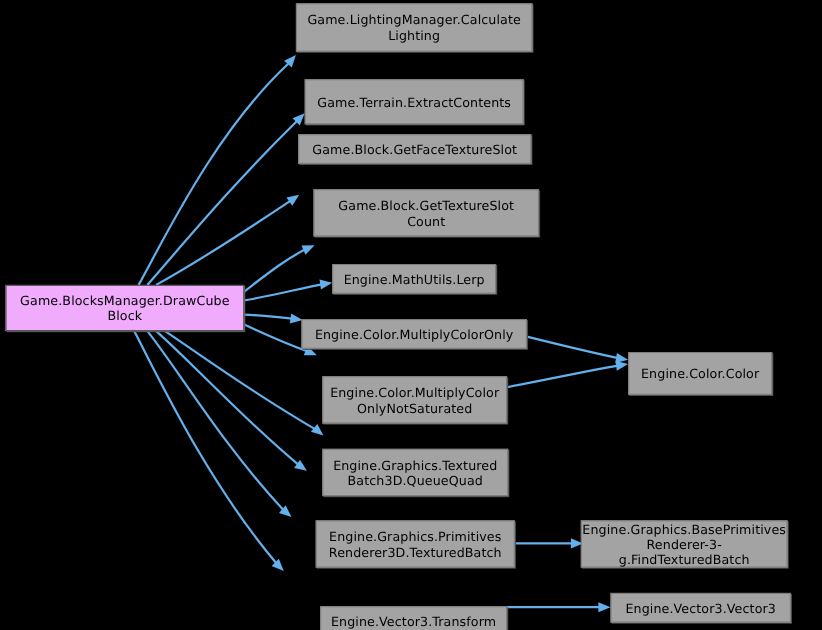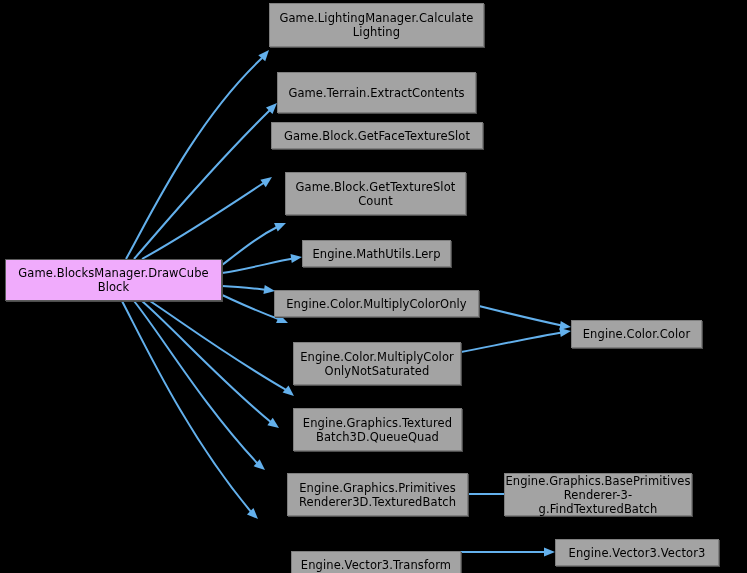--- a/index.html
+++ b/index.html
@@ -129,21 +129,21 @@
   </div>
 
   <div class="node" id="node-n2" style="left:277px; top:72px; width:199px; height:41px;">
     <span class="node-label">Game.Terrain.ExtractContents</span>
   </div>
 
   <div class="node" id="node-n3" style="left:271px; top:122px; width:212px; height:27px;">
     <span class="node-label">Game.Block.GetFaceTextureSlot</span>
   </div>
 
-  <div class="node" id="node-n4" style="left:285px; top:172px; width:181px; height:43px;">
+  <div class="node" id="node-n4" style="left:285px; top:172px; width:205px; height:43px;">
     <span class="node-label">Game.Block.GetTextureSlot
 Count</span>
   </div>
 
   <div class="node" id="node-n5" style="left:302px; top:240px; width:149px; height:27px;">
     <span class="node-label">Engine.MathUtils.Lerp</span>
   </div>
 
   <div class="node" id="node-n6" style="left:274px; top:290px; width:205px; height:27px;">
     <span class="node-label">Engine.Color.MultiplyColorOnly</span>
@@ -161,25 +161,25 @@
 
   <div class="node" id="node-n9" style="left:287px; top:473px; width:181px; height:43px;">
     <span class="node-label">Engine.Graphics.Primitives
 Renderer3D.TexturedBatch</span>
   </div>
 
   <div class="node" id="node-n10" style="left:291px; top:539px; width:170px; height:27px;margin-top:12px;">
     <span class="node-label">Engine.Vector3.Transform</span>
   </div>
 
-  <div class="node" id="node-n11" style="left:571px; top:320px; width:131px; height:28px;">
+  <div class="node" id="node-n11" style="left:571px; top:320px; width:131px; height:39px;">
     <span class="node-label">Engine.Color.Color</span>
   </div>
 
-  <div class="node" id="node-n12" style="left:504px; top:473px; width:188px; height:43px;">
+  <div class="node" id="node-n12" style="left:528px; top:473px; width:188px; height:43px;">
     <span class="node-label">Engine.Graphics.BasePrimitives
 Renderer-3-g.FindTexturedBatch</span>
   </div>
 
   <div class="node" id="node-n13" style="left:555px; top:539px; width:164px; height:27px;">
     <span class="node-label">Engine.Vector3.Vector3</span>
   </div>
 
 </div>
 

